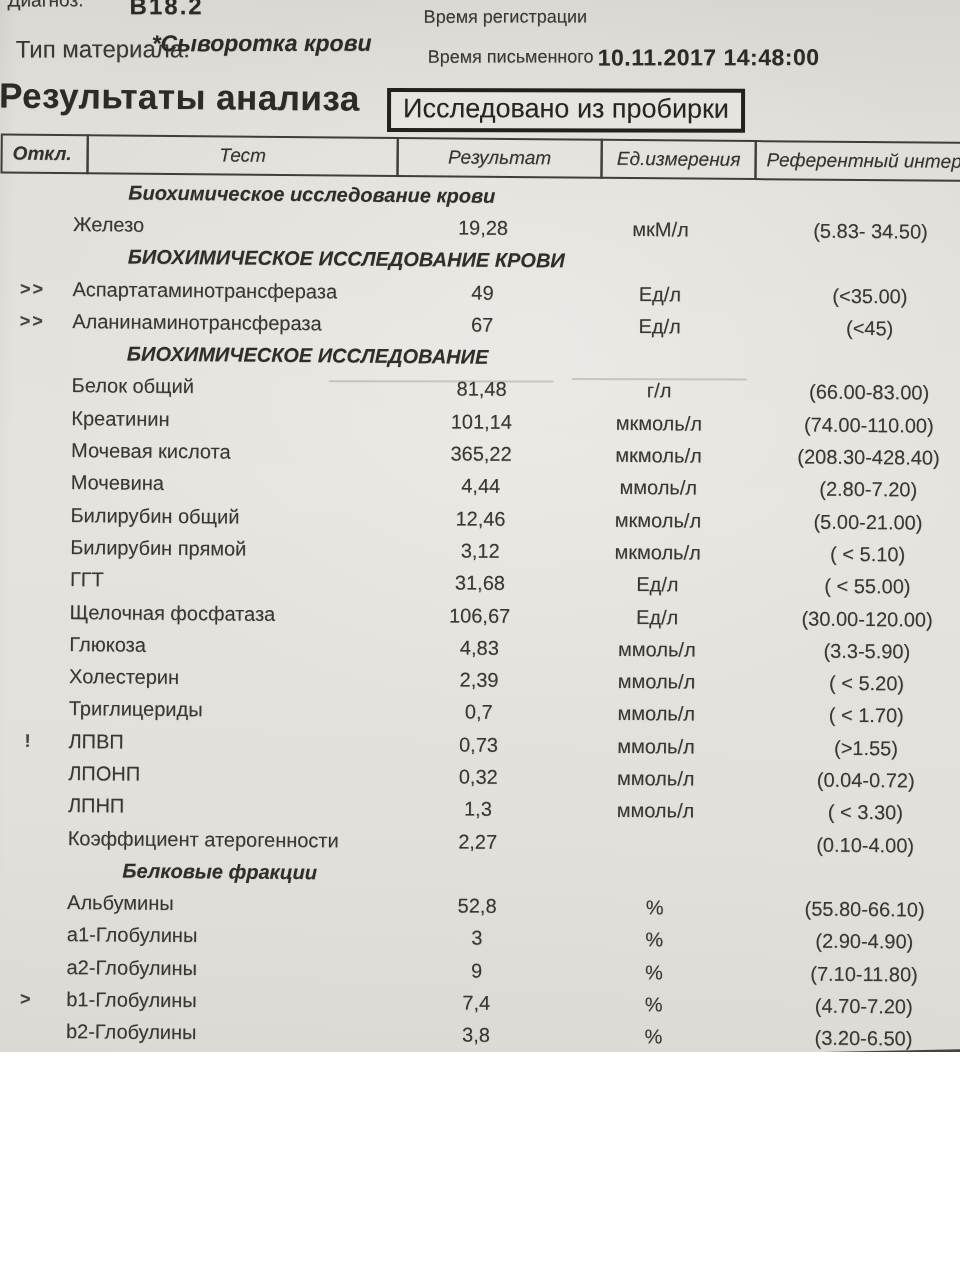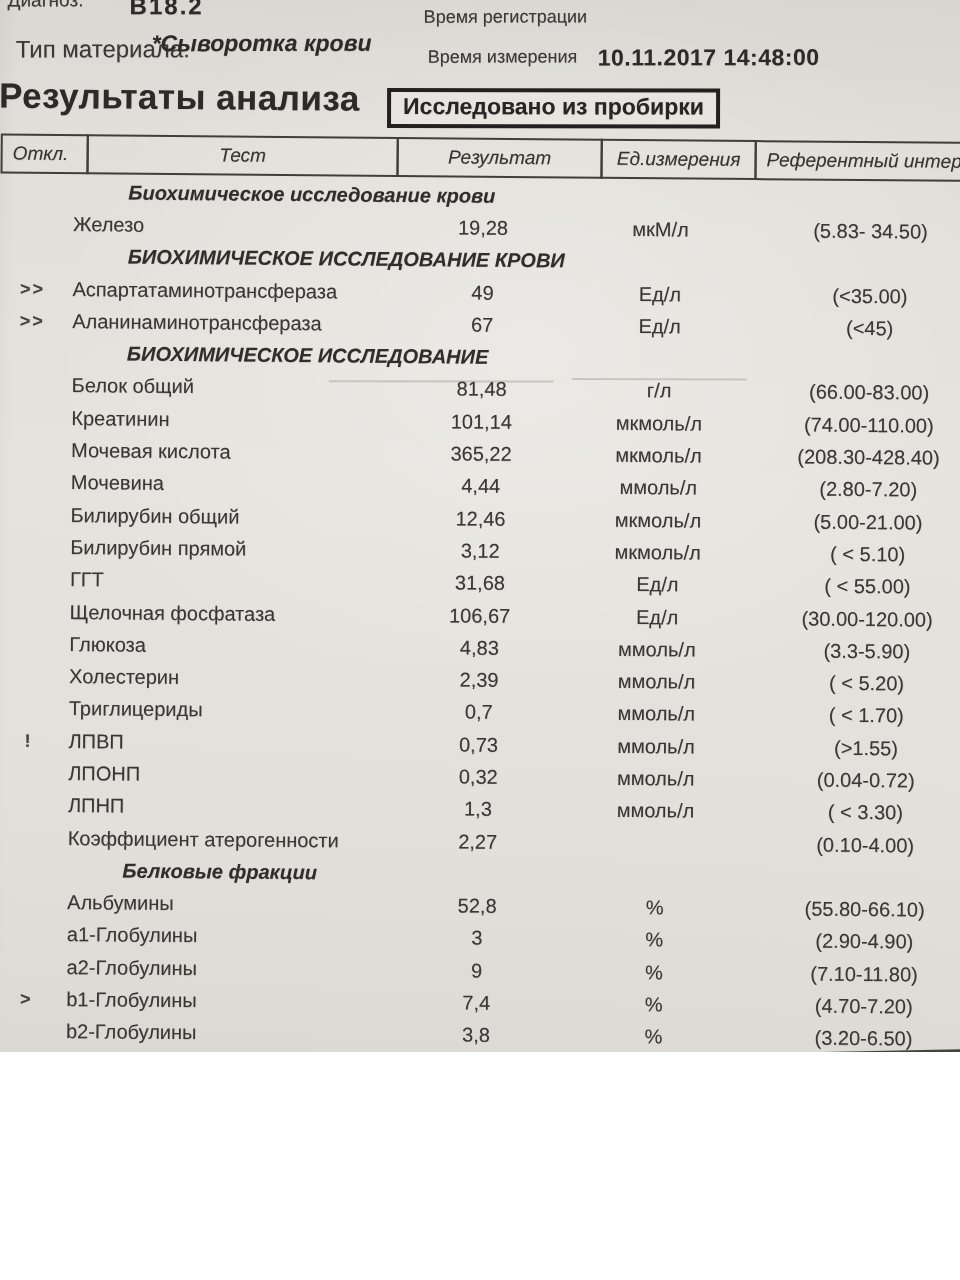--- a/index.html
+++ b/index.html
@@ -41,28 +41,28 @@
   .material-value{left:152px;top:31px;font-size:23px;font-style:italic;}
   .time-label{font-size:18px;}
   .reg-label{left:424px;top:8px;}
   .reg-value{left:608px;top:3px;font-size:23px;letter-spacing:0.5px;}
   .exec-label{left:428px;top:48px;}
   .exec-value{left:598px;top:46px;font-size:23px;letter-spacing:0.5px;}
 
   
   .title{left:0;top:76px;font-size:35px;font-weight:bold;letter-spacing:0.5px;color:#2c2b28;}
   .stamp{left:388px;top:84px;border:4px solid #22211f;padding:1px 12px 4px;
-    font-size:23px;font-weight:bold;color:#262522;background:rgba(237,234,229,0.55);
+    font-size:27px;font-weight:normal;color:#262522;background:rgba(237,234,229,0.55);
     transform:rotate(-0.4deg);}
 
   
   .thead{position:absolute;left:2px;top:134px;height:40px;width:1000px;}
   .th{position:absolute;top:0;height:40px;box-sizing:border-box;border:2px solid #403e39;
     font-style:italic;font-size:19px;color:#35332f;display:flex;align-items:center;justify-content:center;}
-  .th-dev{left:0;width:88px;justify-content:flex-start;padding-left:10px;}
+  .th-dev{left:0;width:88px;justify-content:flex-start;padding-left:10px;font-weight:bold;}
   .th-test{left:86px;width:312px;}
   .th-result{left:396px;width:206px;}
   .th-units{left:600px;width:156px;}
   .th-ref{left:754px;width:246px;justify-content:flex-start;padding-left:10px;}
 
   
   .rows{position:absolute;left:0;top:176px;width:1005px;}
   .t-row{height:32.3px;display:grid;grid-template-columns:70px 315px 200px 155px 265px;
     align-items:center;font-size:20px;color:#393734;}
   .c-dev{text-align:center;font-weight:bold;font-size:18px;letter-spacing:2px;color:#44423e;}
@@ -99,21 +99,21 @@
 
   <div class="paper">
     <div class="sheet">
 
       <div class="doc-header">
         <span class="abs lbl diag-label">Диагноз:</span>
         <span class="abs val-b diag-value">В18.2</span>
         <span class="abs lbl material-label">Тип материала:</span>
         <span class="abs val-b material-value">*Сыворотка крови</span>
         <span class="abs lbl time-label reg-label">Время регистрации</span>
-        <span class="abs lbl time-label exec-label">Время измерения</span>
+        <span class="abs lbl time-label exec-label">Время письменного</span>
         <span class="abs val-b exec-value">10.11.2017 14:48:00</span>
       </div>
 
       <div class="abs title">Результаты анализа</div>
       <div class="abs stamp">Исследовано из пробирки</div>
 
       <div class="thead">
         <div class="th th-dev">Откл.</div>
         <div class="th th-test">Тест</div>
         <div class="th th-result">Результат</div>

